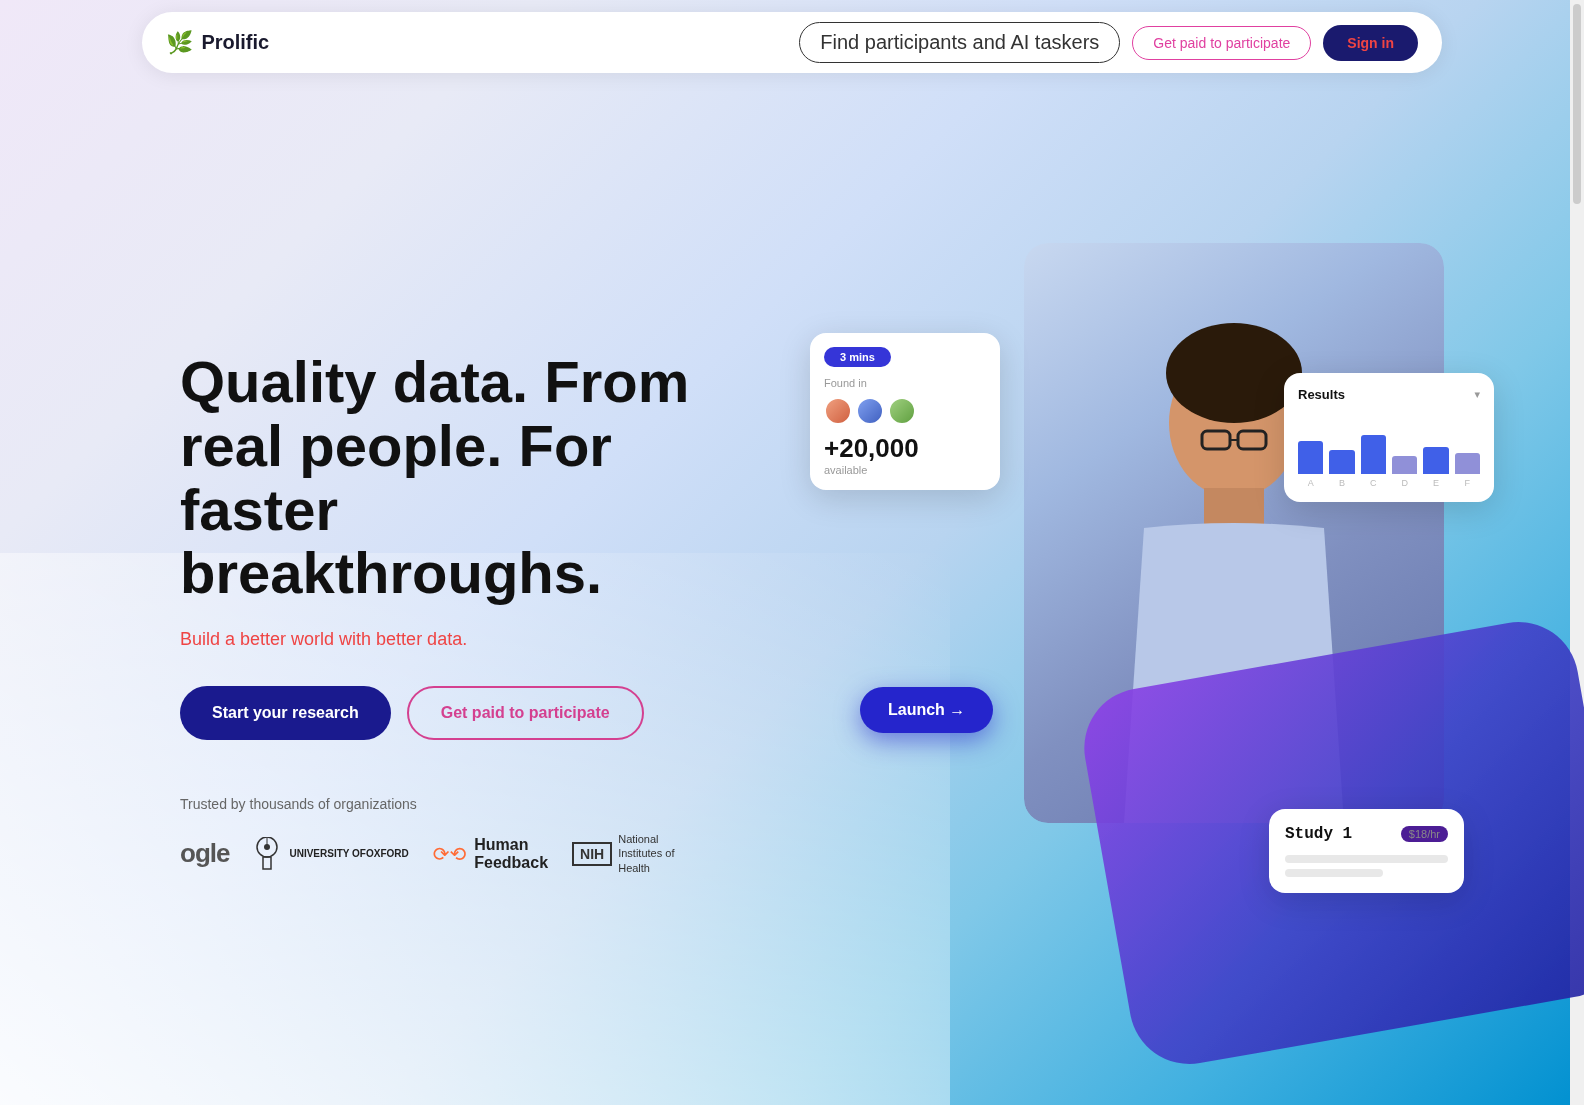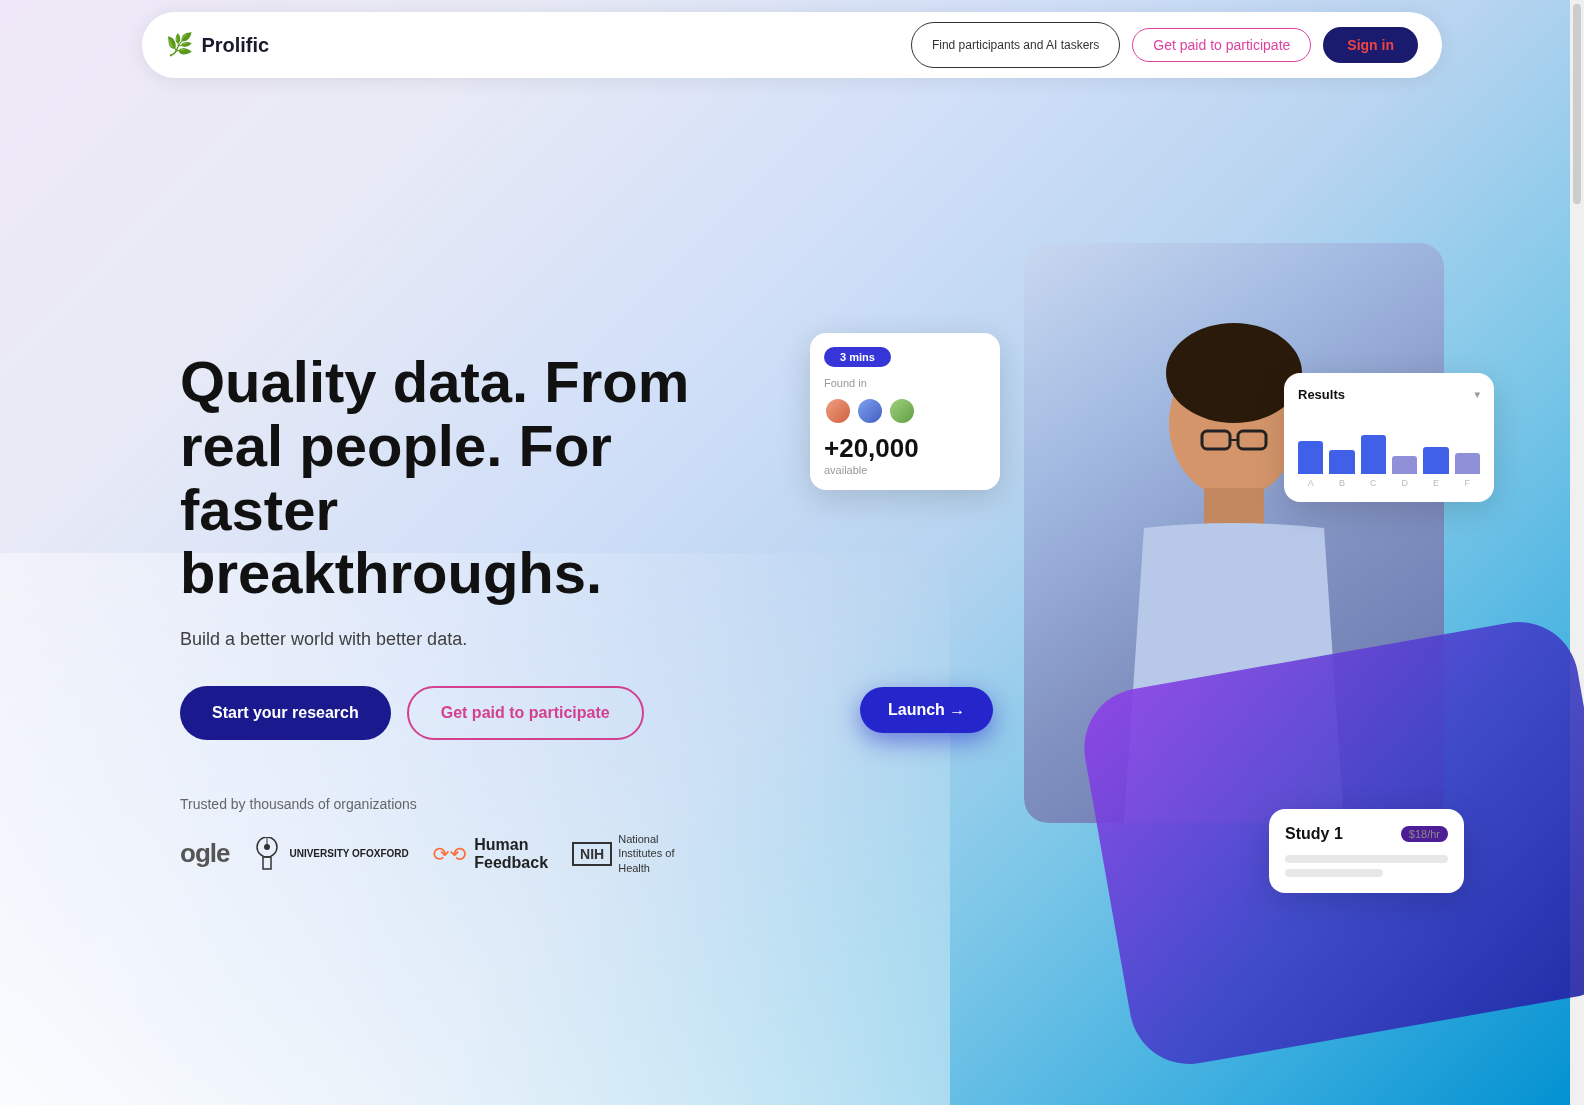--- a/index.html
+++ b/index.html
@@ -42,22 +42,22 @@
     }
     .nav-right {
       display: flex;
       align-items: center;
       gap: 12px;
     }
     .btn-outline-dark {
       border: 1.5px solid #333;
       background: transparent;
       border-radius: 50px;
-      padding: 15px 20px;
-      font-size: 12px;
+      padding: 8px 20px;
+      font-size: 20px;
       color: #333;
       cursor: pointer;
       font-weight: 500;
     }
     .btn-outline-pink {
       border: 1.5px solid #e040a0;
       background: transparent;
       border-radius: 50px;
       padding: 8px 20px;
       font-size: 14px;
@@ -133,21 +133,21 @@
     .hero-headline {
       font-size: 58px;
       font-weight: 800;
       color: #111;
       line-height: 1.1;
       margin-bottom: 24px;
     }
 
     .hero-subtext {
       font-size: 18px;
-      color: #404040;
+      color: #ef4444;
       margin-bottom: 36px;
       font-weight: 400;
     }
 
     .hero-buttons {
       display: flex;
       gap: 16px;
       margin-bottom: 56px;
     }
 
@@ -492,21 +492,21 @@
           <span style="flex:1;font-size:9px;color:#bbb;text-align:center;">F</span>
         </div>
       </div>
 
       <div class="card-launch" style="position:absolute;left:80px;bottom:220px;z-index:10;background:#2525cc;color:#fff;border-radius:50px;padding:14px 28px;display:flex;align-items:center;gap:8px;font-weight:700;font-size:16px;box-shadow:0 8px 24px rgba(32,32,200,0.5);">
         <span>Launch →</span>
       </div>
 
       <div class="ui-card card-study" style="position:absolute;right:60px;bottom:60px;width:195px;padding:16px;z-index:10;">
         <div style="display:flex;justify-content:space-between;align-items:center;margin-bottom:12px;">
-          <span style="font-size:16px;font-weight:700;color:#111;">Study 1</span>
+          <span style="font-size:16px;font-weight:700;color:#111;font-family:Liberation Mono, monospace;">Study 1</span>
           <span style="font-size:11px;color:#888;background:#4c1d95;padding:2px 8px;border-radius:10px;">$18/hr</span>
         </div>
         <div style="display:flex;flex-direction:column;gap:6px;">
           <div style="height:8px;background:#e8e8e8;border-radius:4px;width:100%;"></div>
           <div style="height:8px;background:#e8e8e8;border-radius:4px;width:60%;"></div>
         </div>
       </div>
 
       <div style="position:absolute;bottom:-80px;right:-80px;width:500px;height:380px;background:linear-gradient(140deg,#9040e8,#4040c8,#2020a0);border-radius:60px;z-index:3;opacity:0.9;transform:rotate(-10deg);"></div>
 

